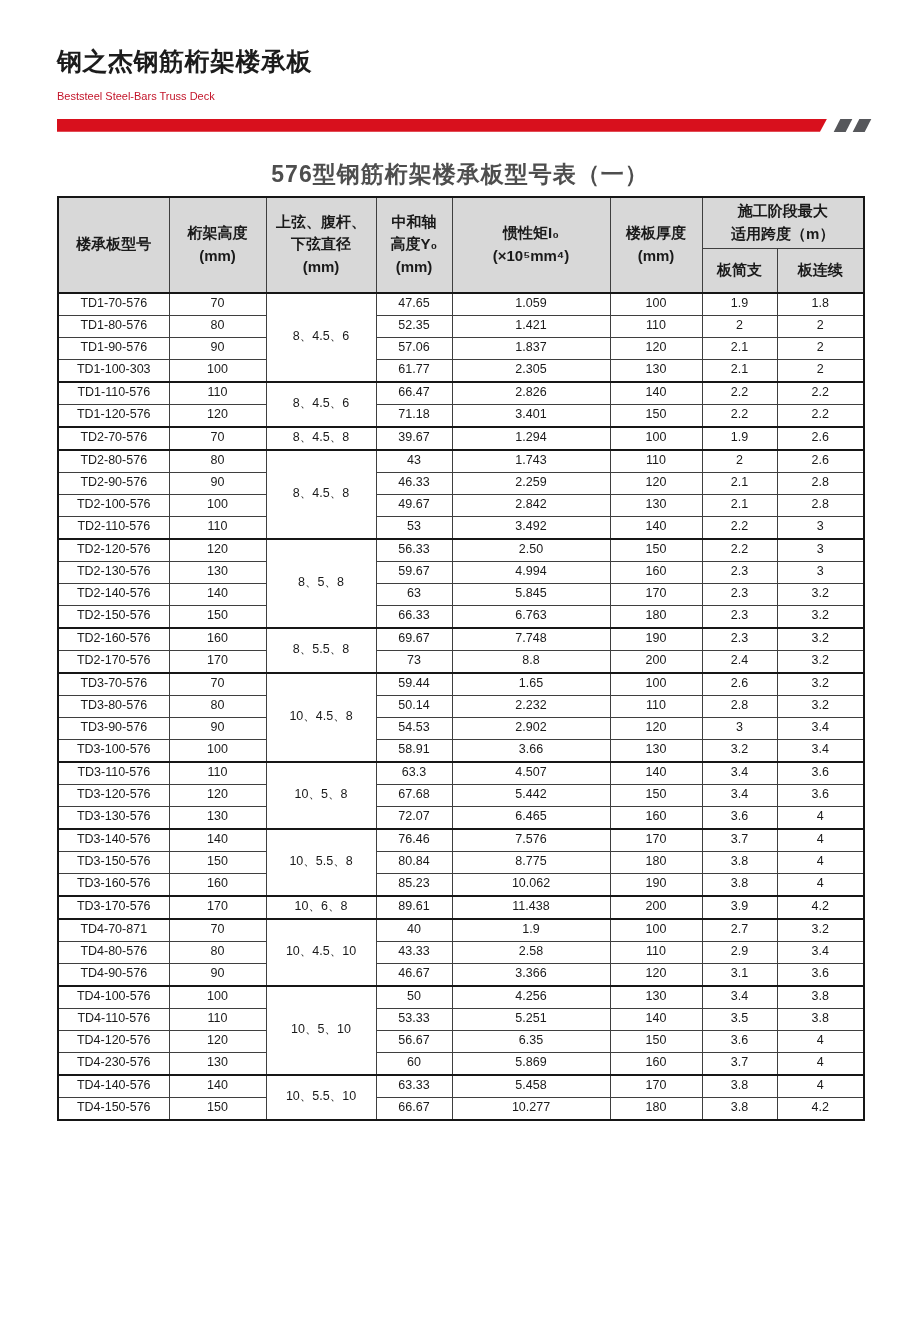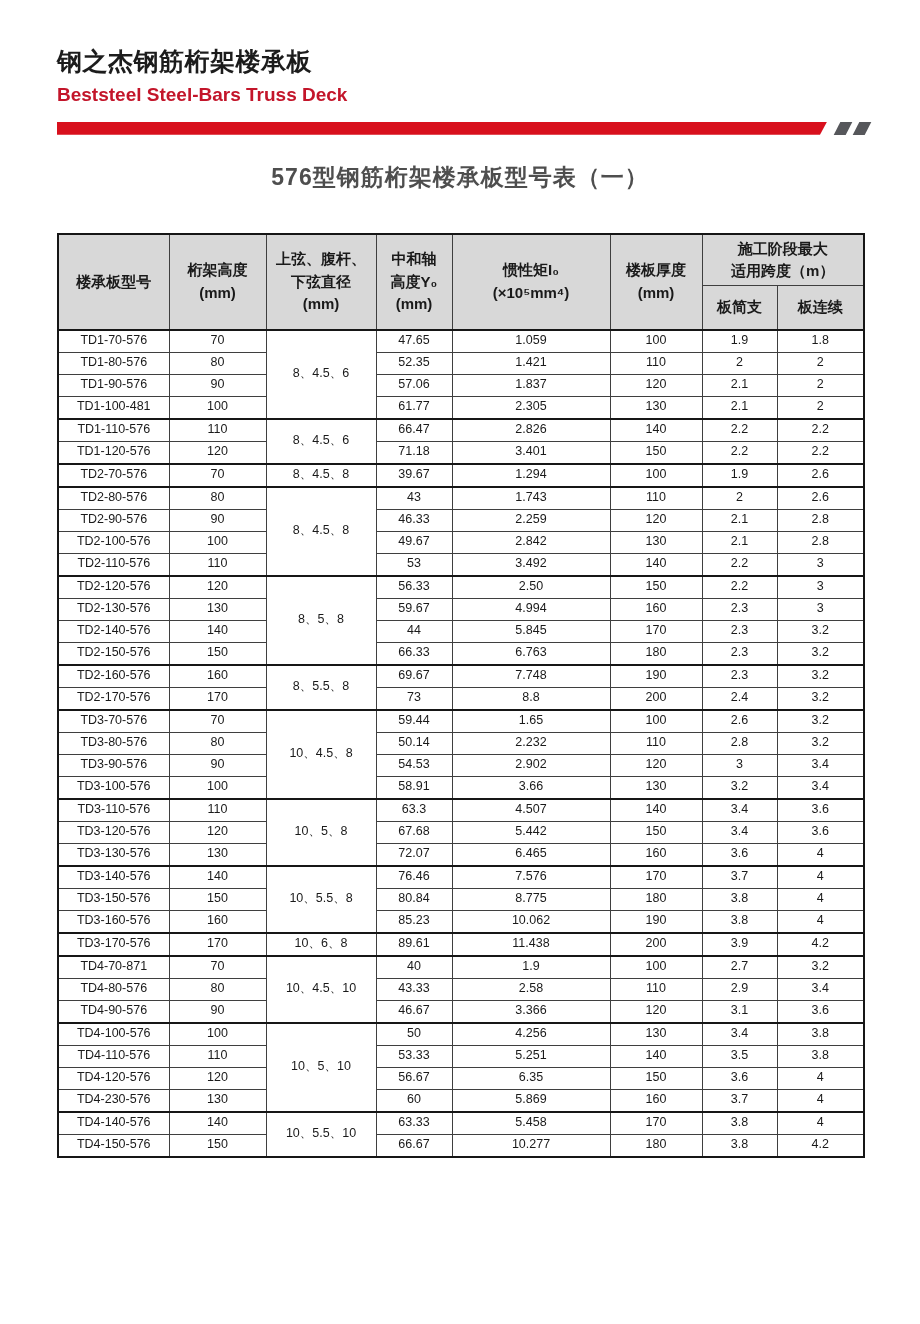--- a/index.html
+++ b/index.html
@@ -1,30 +1,30 @@
 <!DOCTYPE html>
 <html style="--accent: #d8101d; --accent-text: #c3152a; --slash: #56575b; --header-bg: #d8d8d8;"><head>
 <meta charset="utf-8">
 <style>
   html,body{margin:0;padding:0;background:#fff;}
   .page{width:920px;height:1324px;background:#ffffff;position:relative;overflow:hidden;
         font-family:"Liberation Sans","DejaVu Sans",sans-serif;}
   
   .hdr{padding:46px 24px 0 57px;}
   .brand-cn{font-size:25px;font-weight:bold;color:#1c1c1c;letter-spacing:.5px;line-height:1.2;}
-  .brand-en{font-size:19px;font-weight:bold;color:var(--accent-text,#c3152a);margin-top:8px;line-height:1.15;}
+  .brand-en{font-size:11px;font-weight:normal;color:var(--accent-text,#c3152a);margin-top:14px;line-height:1.15;}
   .rule-row{display:flex;align-items:stretch;margin-top:16px;height:13px;}
   .rule-bar{width:770px;background:var(--accent,#d8101d);
             clip-path:polygon(0 0,100% 0,calc(100% - 7px) 100%,0 100%);}
   .slash{width:12px;height:13px;background:var(--slash,#56575b);transform:skewX(-27deg);}
   .slash.s1{margin-left:10px;}
   .slash.s2{margin-left:7px;}
   
   .table-title{text-align:center;font-size:23px;font-weight:bold;color:#4e4e4e;
-               margin:27px 0 40px 0;letter-spacing:1px;}
+               margin:27px 0 6px 0;letter-spacing:1px;}
   
   table.spec{border-collapse:collapse;table-layout:fixed;width:806px;margin:0 57px;
              border:2px solid #161616;}
   .spec th,.spec td{border:1px solid #3f3f3f;text-align:center;vertical-align:middle;
                     color:#1a1a1a;overflow:hidden;}
   .spec thead th{background:var(--header-bg,#d8d8d8);font-size:15px;font-weight:bold;
                  white-space:pre-line;line-height:1.5;padding:2px 2px;}
   .spec thead{border-bottom:2px solid #161616;}
   .spec thead tr.h1{height:52px;}
   .spec thead tr.h2{height:44px;}
@@ -105,21 +105,21 @@
         <tr>
           <td>TD1-90-576</td>
           <td>90</td>
           <td>57.06</td>
           <td>1.837</td>
           <td>120</td>
           <td>2.1</td>
           <td>2</td>
         </tr>
         <tr>
-          <td>TD1-100-481</td>
+          <td>TD1-100-303</td>
           <td>100</td>
           <td>61.77</td>
           <td>2.305</td>
           <td>130</td>
           <td>2.1</td>
           <td>2</td>
         </tr>
         <tr class="group-start">
           <td>TD1-110-576</td>
           <td>110</td>
@@ -201,21 +201,21 @@
           <td>130</td>
           <td>59.67</td>
           <td>4.994</td>
           <td>160</td>
           <td>2.3</td>
           <td>3</td>
         </tr>
         <tr>
           <td>TD2-140-576</td>
           <td>140</td>
-          <td>44</td>
+          <td>63</td>
           <td>5.845</td>
           <td>170</td>
           <td>2.3</td>
           <td>3.2</td>
         </tr>
         <tr>
           <td>TD2-150-576</td>
           <td>150</td>
           <td>66.33</td>
           <td>6.763</td>

